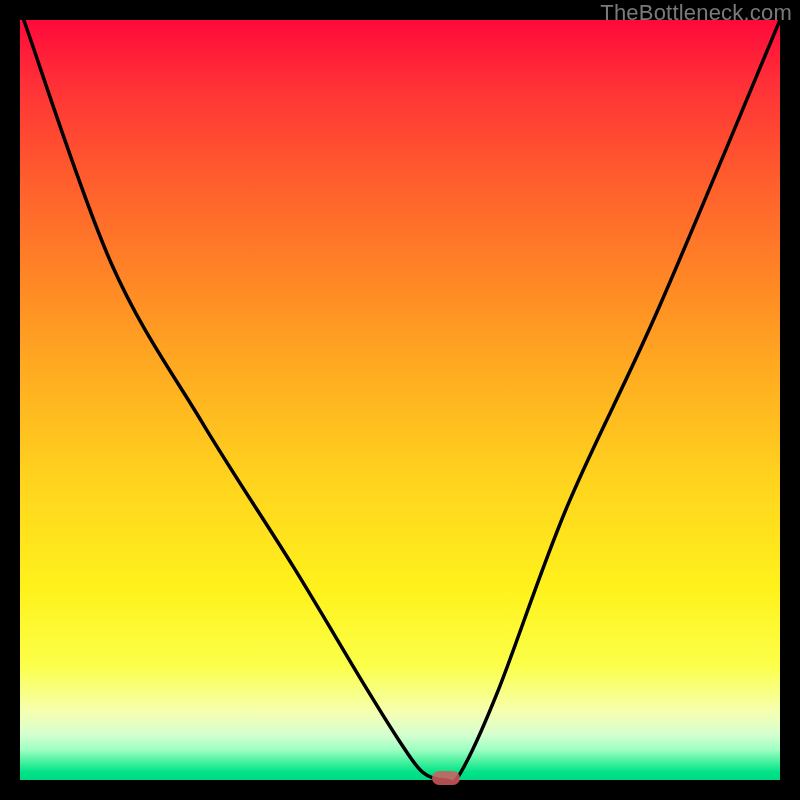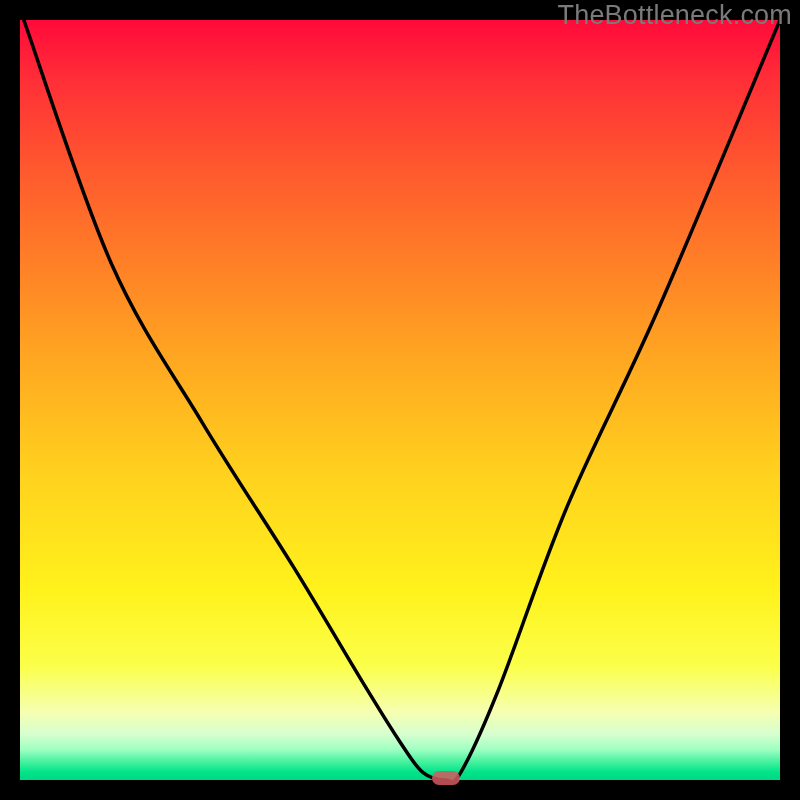--- a/index.html
+++ b/index.html
@@ -55,21 +55,21 @@
     height: 14px;
     border-radius: 8px;
     background: #d45a5f;
     opacity: 0.85;
   }
   .watermark {
     position: absolute;
     top: 0px;
     right: 8px;
     color: #7a7a7a;
-    font-size: 27px;
+    font-size: 22px;
     letter-spacing: 0.2px;
     user-select: none;
     margin-left: 18px;
   }
 </style>
 </head>
 <body>
 
 <div class="frame">
   <div class="gradient"></div>

